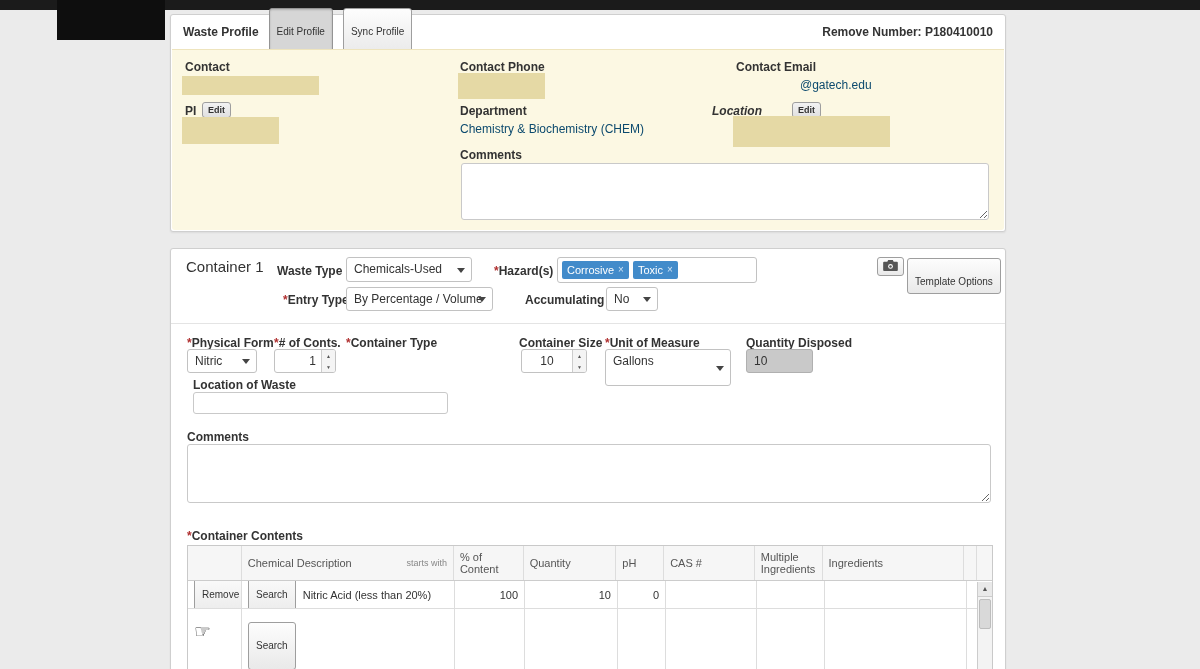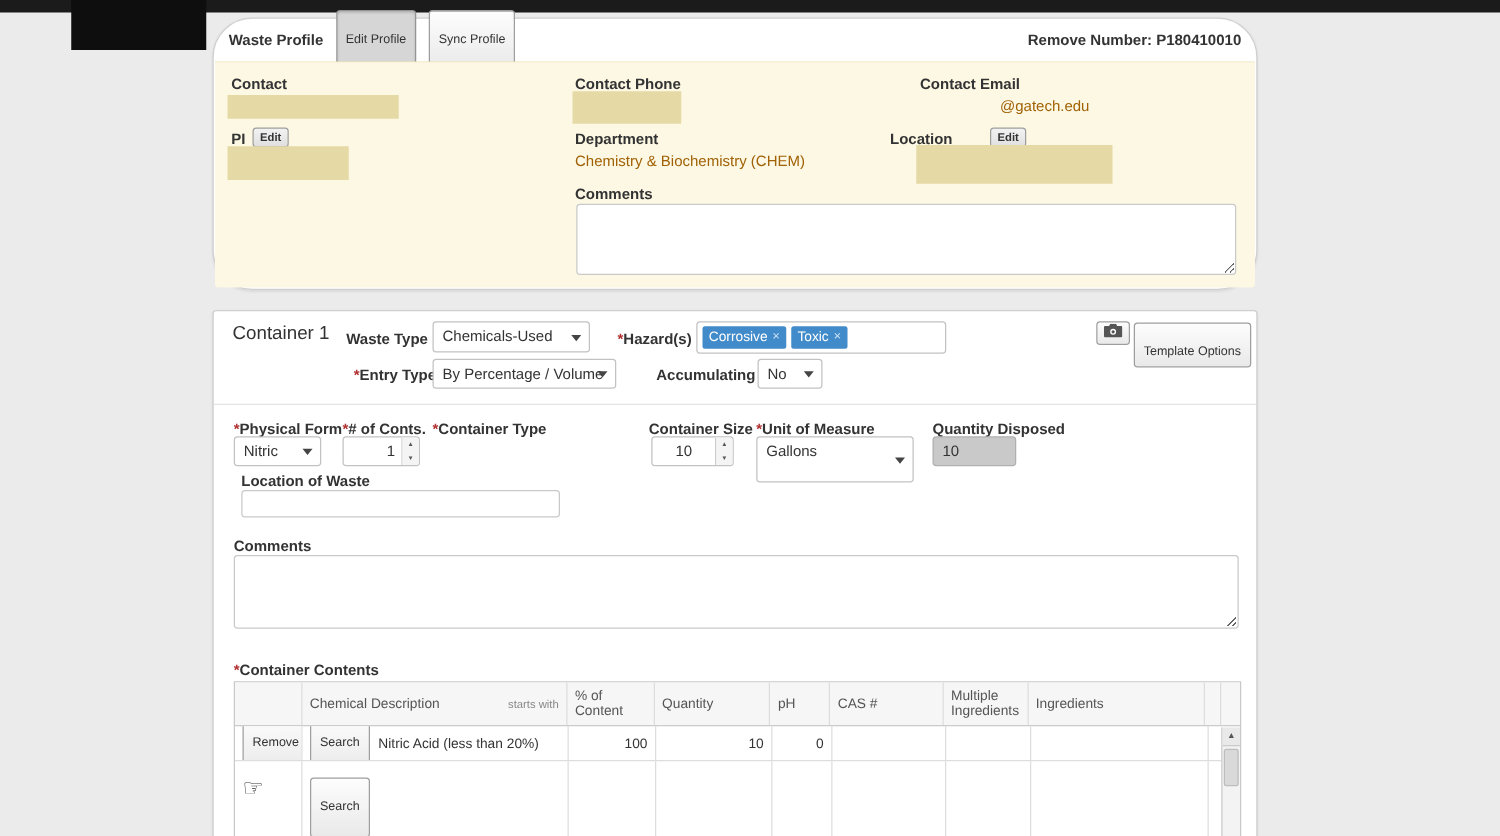--- a/index.html
+++ b/index.html
@@ -6,21 +6,21 @@
   html,body { width:1200px; height:669px; }
   body { font-family:"Liberation Sans", sans-serif; font-size:12px; color:#333; background:#ebebeb; }
   .screen { position:relative; width:1200px; height:669px; overflow:hidden; background:#ebebeb; }
 
   
   .topbar { position:absolute; left:0; top:0; width:1200px; height:10px; background:#1b1b1b; }
   .logo-redact { position:absolute; left:57px; top:0; width:108px; height:40px; background:#0e0e0e; }
 
   
   .lbl { position:absolute; font-weight:bold; font-size:12px; color:#333; white-space:nowrap; }
-  .val { position:absolute; font-size:12px; color:#a16207; white-space:nowrap; }
+  .val { position:absolute; font-size:12px; color:#0c4a6e; white-space:nowrap; }
   .req { color:#b03030; font-weight:bold; }
   .redact { position:absolute; background:#e5d9a5; }
   .btn { font-family:"Liberation Sans", sans-serif; font-size:10px; color:#333;
          background:linear-gradient(#fdfdfd,#e9e9e9); border:1px solid #9e9e9e; border-radius:3px;
          padding:17px 7px; cursor:pointer; line-height:12px; }
   .btn-pressed { background:#d6d6d6; box-shadow:inset 0 1px 2px rgba(0,0,0,.18); border-color:#949494; }
   .btn-tiny { font-size:9px; padding:1px 5px; font-weight:bold; background:linear-gradient(#f2f2f2,#e0e0e0); }
   .select { position:absolute; background:#fff; border:1px solid #c2c2c2; border-radius:3px;
             font-size:12px; color:#333; padding:4px 18px 4px 7px; white-space:nowrap; overflow:hidden; cursor:pointer; }
   .select .caret { position:absolute; right:6px; top:50%; margin-top:-2px; width:0; height:0;
@@ -31,21 +31,21 @@
   .numwrap { position:absolute; background:#fff; border:1px solid #c2c2c2; border-radius:3px; display:flex; }
   .numwrap .num { flex:1; font-size:12px; padding:4px 5px; }
   .num-right { text-align:right; }
   .num-center { text-align:center; }
   .spin { width:14px; border-left:1px solid #ccc; background:#f4f4f4; display:flex; flex-direction:column; border-radius:0 2px 2px 0; }
   .spin span { flex:1; font-size:5px; line-height:6px; color:#555; text-align:center; cursor:pointer; padding-top:3px; }
   .readonly { position:absolute; background:#c9c9c9; border:1px solid #b0b0b0; border-radius:3px; font-size:12px; color:#333; padding:4px 7px; }
 
   
   .panel { position:absolute; background:#fff; border:1px solid #cfcfcf; border-radius:3px; box-shadow:0 1px 2px rgba(0,0,0,.07); }
-  .panel-profile { left:170px; top:14px; width:836px; height:218px;border-radius:32px; }
+  .panel-profile { left:170px; top:14px; width:836px; height:218px; }
   .panel-profile-header { position:relative; height:34px; display:flex; align-items:center; padding:0 12px; }
   .panel-profile-header .title { font-weight:bold; font-size:12px; }
   .panel-profile-header .btn { margin-left:10px; }
   .req-num { margin-left:auto; font-weight:bold; font-size:12px; }
   .panel-profile-body { position:absolute; left:1px; right:1px; top:34px; bottom:1px; background:#fcf8e3;
                         border-top:1px solid #eee4bd; border-radius:0 0 3px 3px; }
 
   
   .panel-container { left:170px; top:248px; width:836px; height:440px; }
   .container-title { position:absolute; left:15px; top:9px; font-size:15px; color:#333; }
@@ -108,21 +108,21 @@
       <span class="lbl" style="left:564px; top:10px;">Contact Email</span>
       <span class="val" style="left:628px; top:28px;">@gatech.edu</span>
 
       <span class="lbl" style="left:13px; top:54px;">PI</span>
       <button class="btn btn-tiny" style="position:absolute; left:30px; top:52px;">Edit</button>
       <div class="redact" style="left:10px; top:67px; width:97px; height:27px;"></div>
 
       <span class="lbl" style="left:288px; top:54px;">Department</span>
       <span class="val" style="left:288px; top:72px;">Chemistry &amp; Biochemistry (CHEM)</span>
 
-      <span class="lbl" style="left:540px; top:54px;">Location</span>
+      <span class="lbl" style="left:540px; top:54px;font-style:italic;">Location</span>
       <button class="btn btn-tiny" style="position:absolute; left:620px; top:52px;">Edit</button>
       <div class="redact" style="left:561px; top:66px; width:157px; height:31px;"></div>
 
       <span class="lbl" style="left:288px; top:98px;">Comments</span>
       <textarea class="tinput" style="left: 289px; top: 113px; width: 528px; height: 57px;"></textarea>
     </div>
   </section>
 
   <section class="panel panel-container">
 

